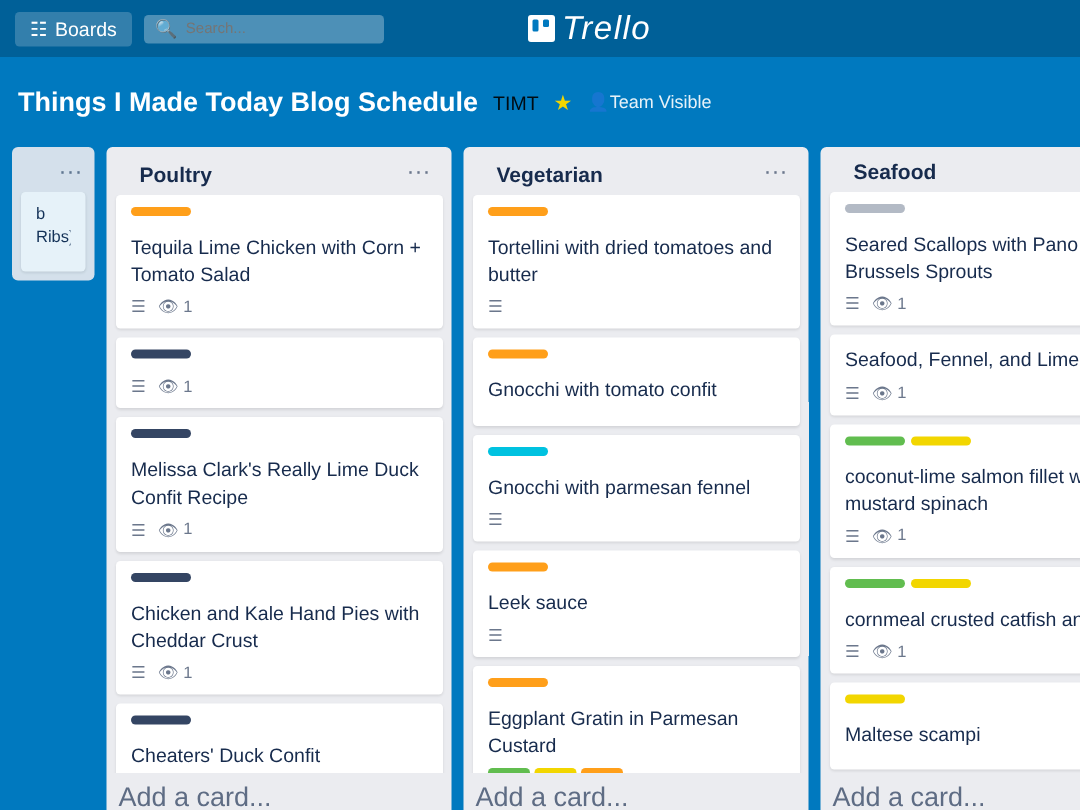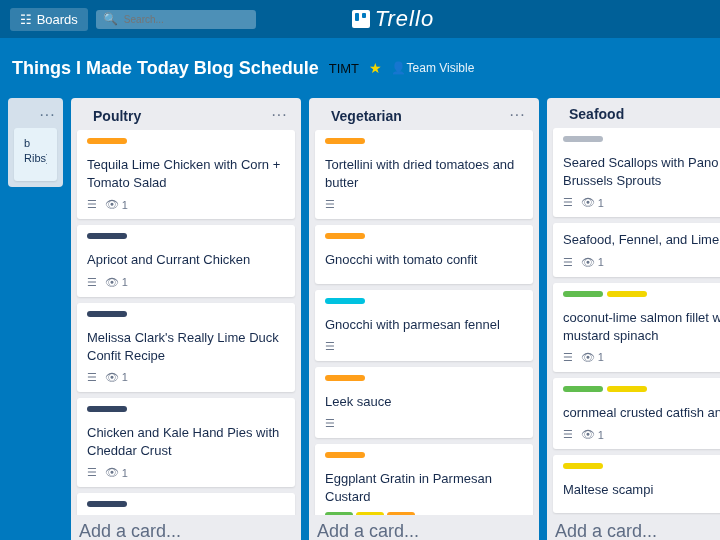--- a/index.html
+++ b/index.html
@@ -233,21 +233,20 @@
               <span class="card-meta-icon">☰</span>
             </span>
           <span class="card-meta"><span class="card-meta-icon">👁</span> 1</span>
         </div>
       </div>
 
       <div class="card">
         <div class="card-labels">
           <span class="card-label label-dark"></span>
         </div>
-        <div class="card-title">Apricot and Currant Chicken</div>
         <div class="card-footer">
           <span class="card-meta">
               <span class="card-meta-icon">☰</span>
             </span>
           <span class="card-meta"><span class="card-meta-icon">👁</span> 1</span>
         </div>
       </div>
 
       <div class="card">
         <div class="card-labels">

